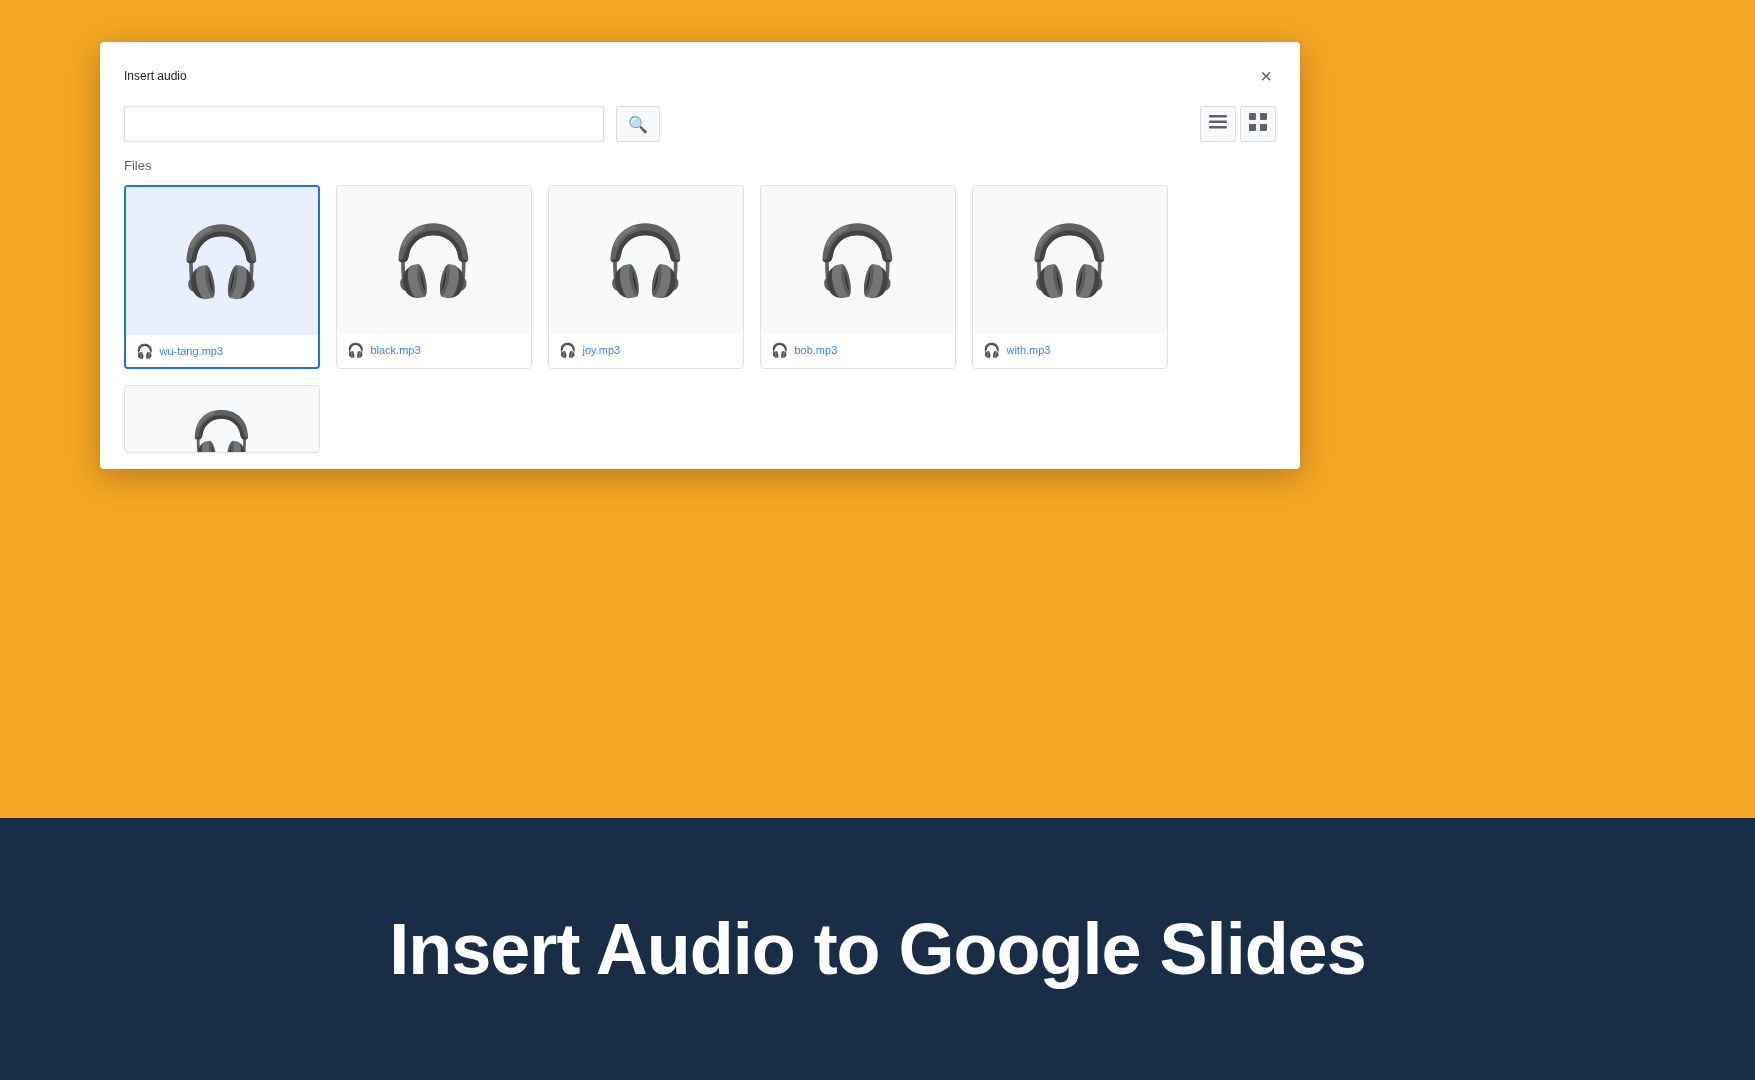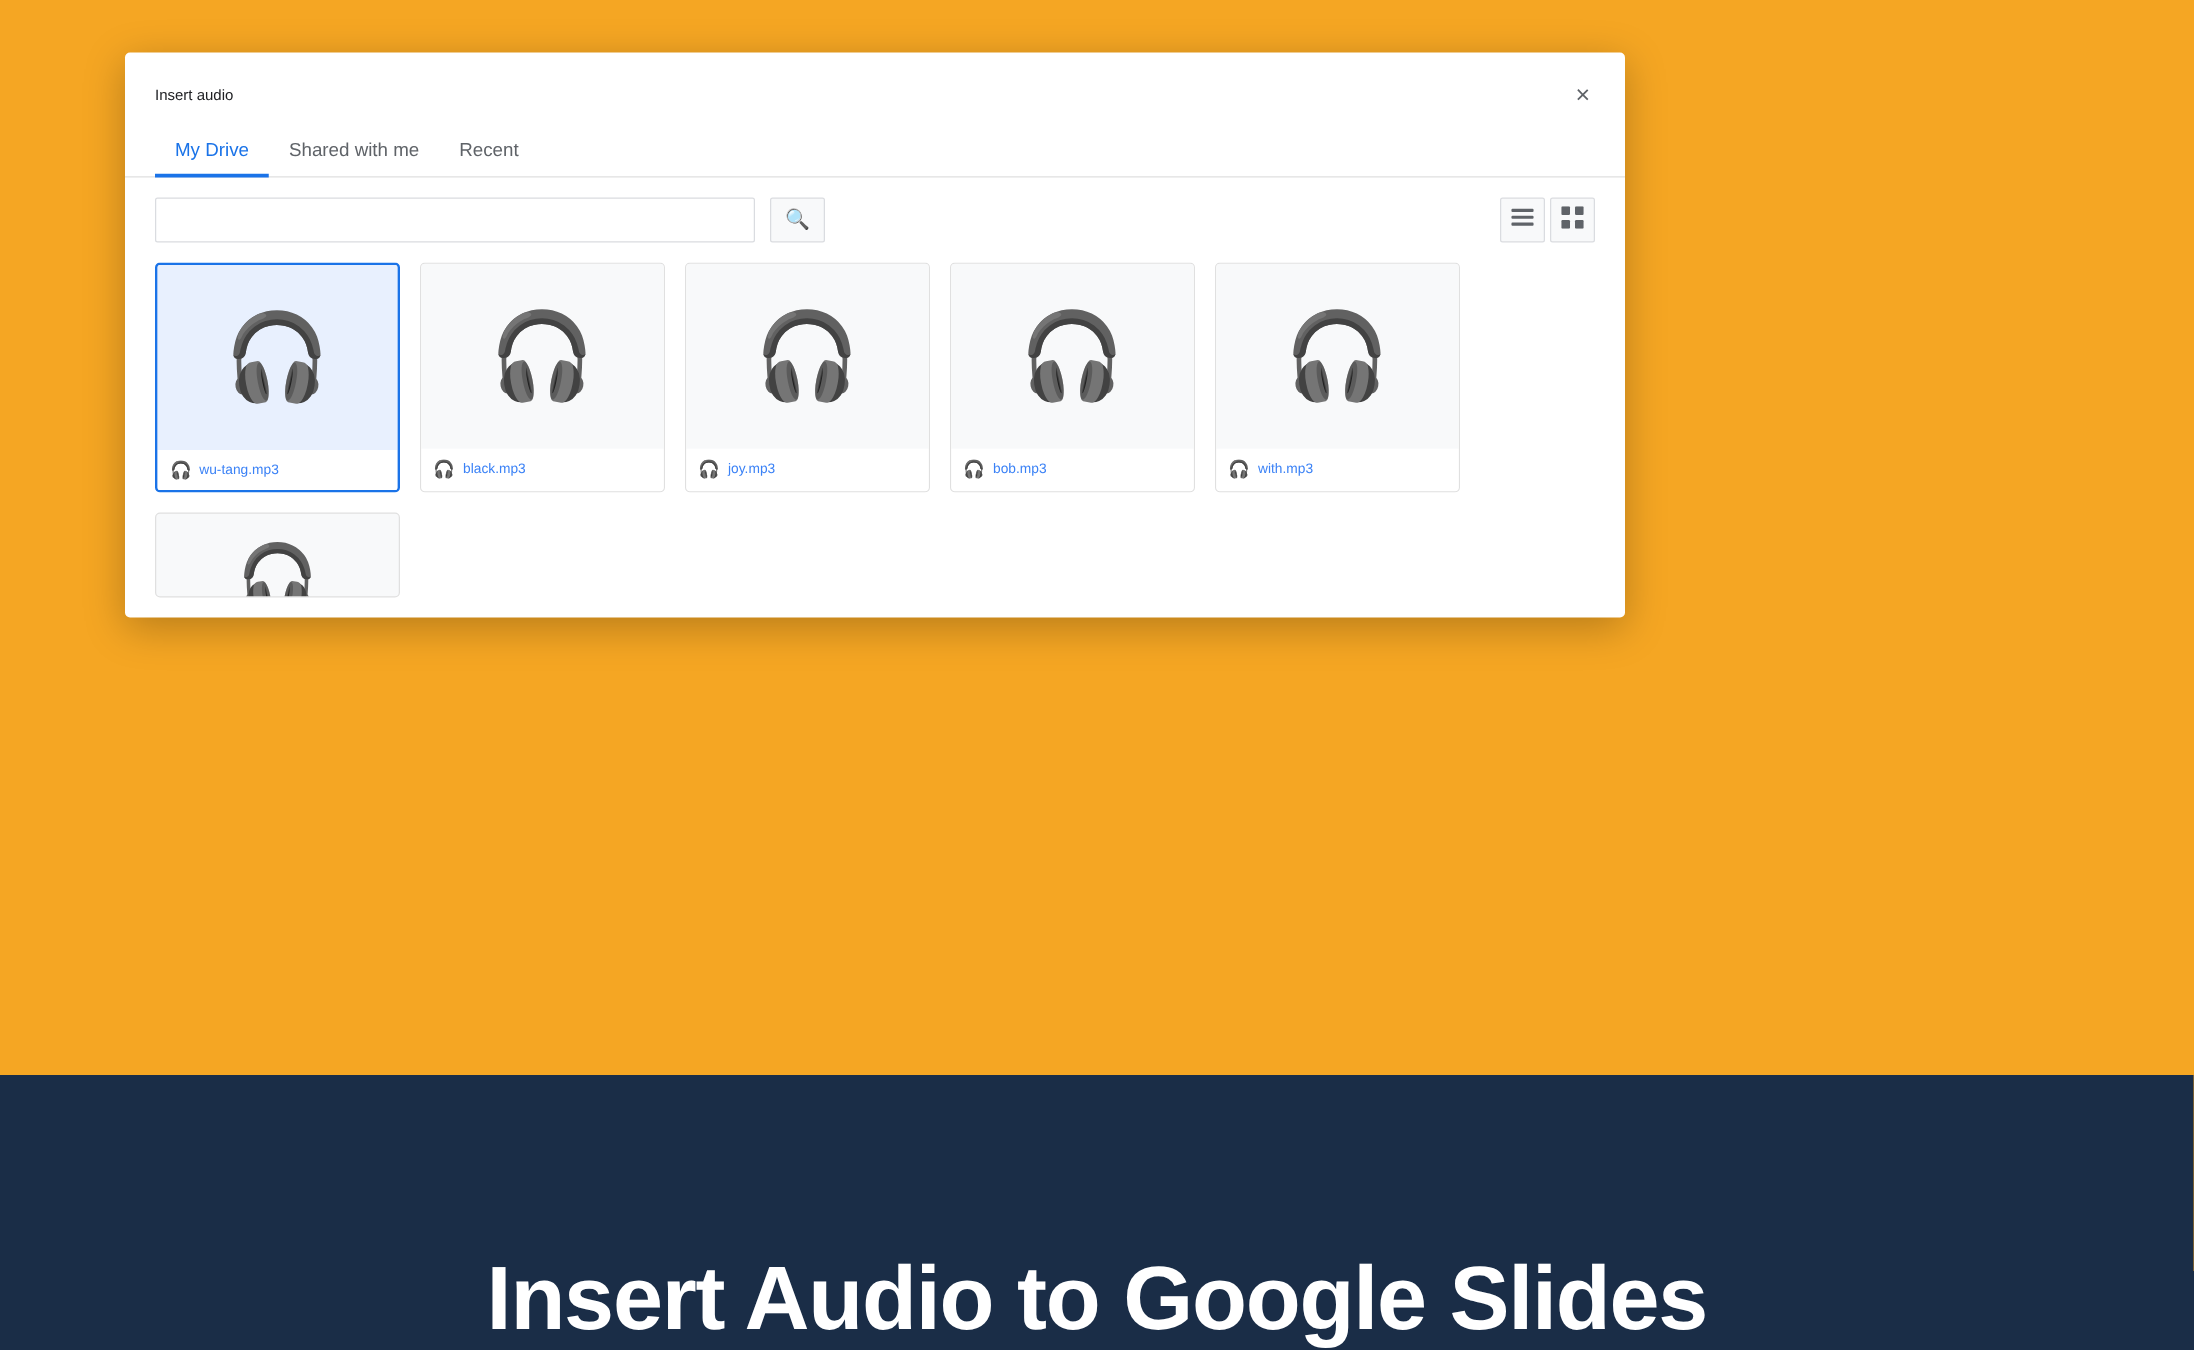--- a/index.html
+++ b/index.html
@@ -268,24 +268,24 @@
       line-height: 1;
       margin-bottom: -12px;
     }
 
     
     .bottom-banner {
       position: absolute;
       bottom: 0;
       left: 0;
       width: 1755px;
-      height: 220px;
+      height: 262px;
       background-color: #1a2d47;
       display: flex;
-      align-items: flex-end;
+      align-items: center;
       justify-content: center;
       z-index: 20;
     }
 
     .bottom-banner-text {
       font-size: 72px;
       font-weight: 900;
       color: #fff;
       text-align: center;
       letter-spacing: -1px;
@@ -303,31 +303,20 @@
     <span>iTechHacks</span>
   </div>
 
   <div class="dialog">
 
     <div class="dialog-header">
       <span class="dialog-title">Insert audio</span>
       <button class="close-button">×</button>
     </div>
 
-    <div class="dialog-tabs">
-      <div class="tab active">
-        <span>My Drive</span>
-      </div>
-      <div class="tab">
-        <span>Shared with me</span>
-      </div>
-      <div class="tab">
-        <span>Recent</span>
-      </div>
-    </div>
 
     <div class="search-area">
       <input class="search-input" type="text" style="">
       <button class="search-button">
         <span>🔍</span>
       </button>
       <div class="view-buttons">
         <button class="view-btn">
           <span>
             <svg width="18" height="18" viewBox="0 0 18 18" fill="none">
@@ -344,20 +333,21 @@
               <rect x="11" y="0" width="7" height="7" rx="1" fill="#5f6368"></rect>
               <rect x="0" y="11" width="7" height="7" rx="1" fill="#5f6368"></rect>
               <rect x="11" y="11" width="7" height="7" rx="1" fill="#5f6368"></rect>
             </svg>
           </span>
         </button>
       </div>
     </div>
 
     <div class="files-section">
+      <div class="files-label">Files</div>
 
       <div class="files-grid">
 
         <div class="file-card selected">
           <div class="file-card-thumb">
             <span class="headphones-icon">🎧</span>
           </div>
           <div class="file-card-footer">
             <span class="file-icon-small">🎧</span>
             <span class="file-name">wu-tang.mp3</span>

